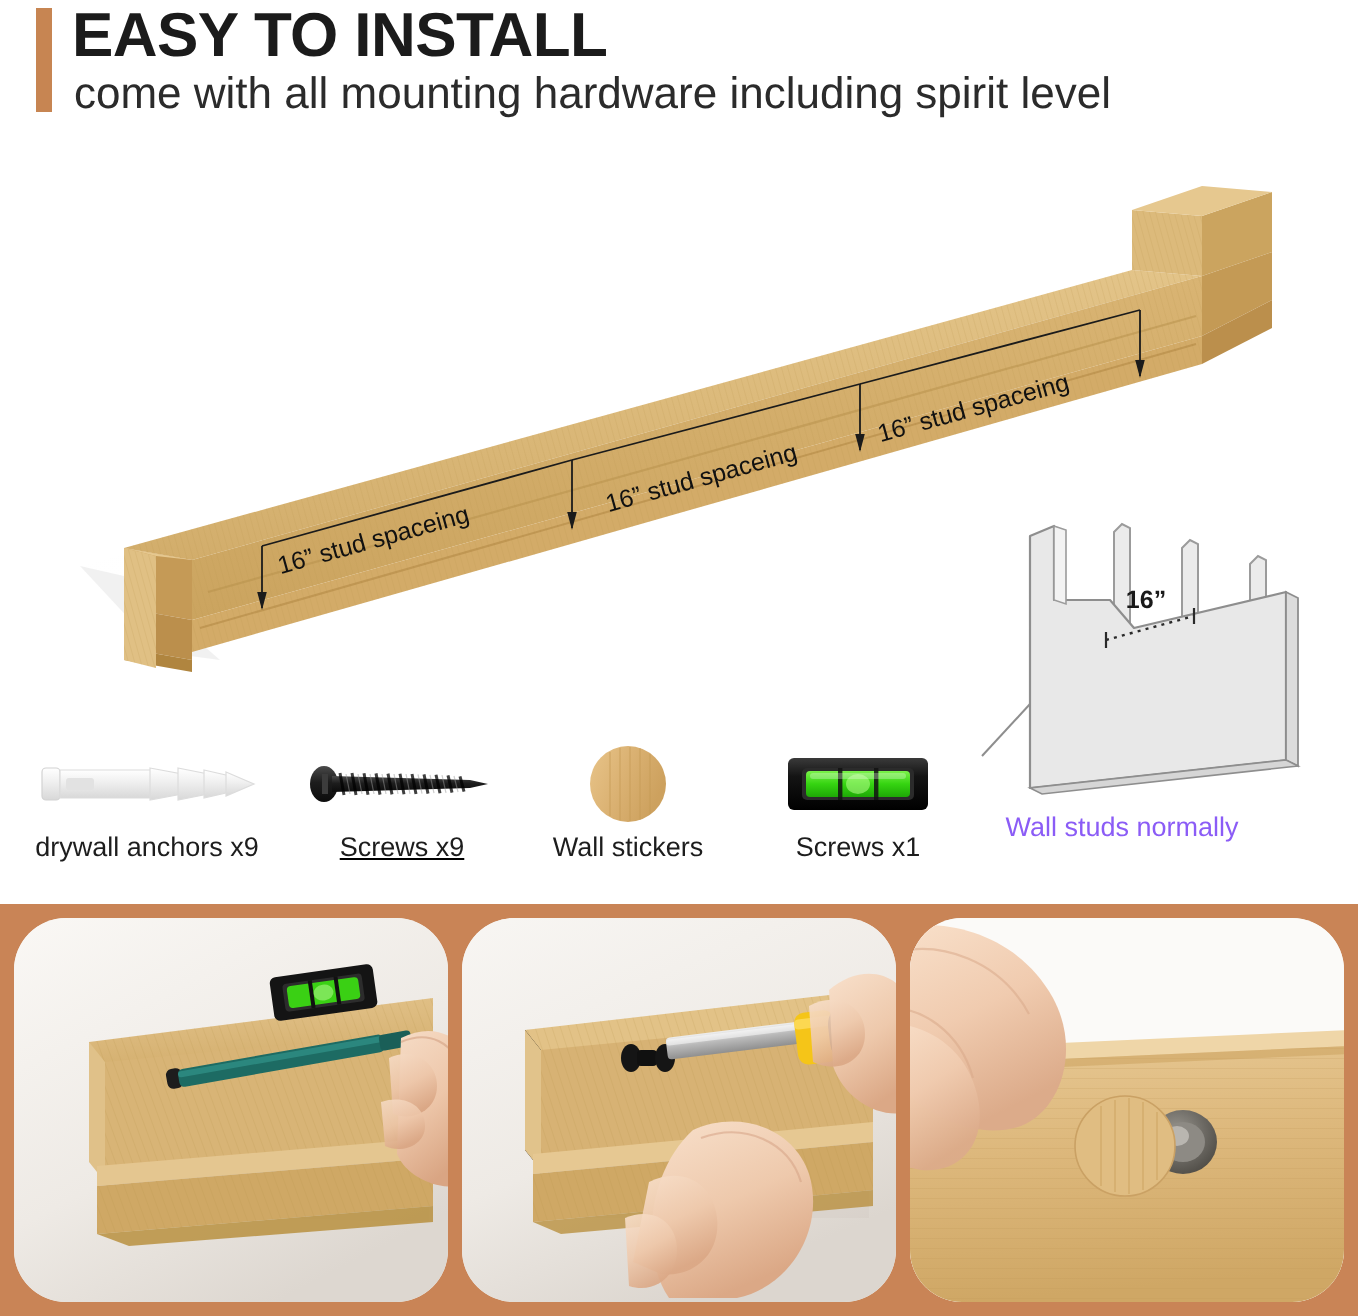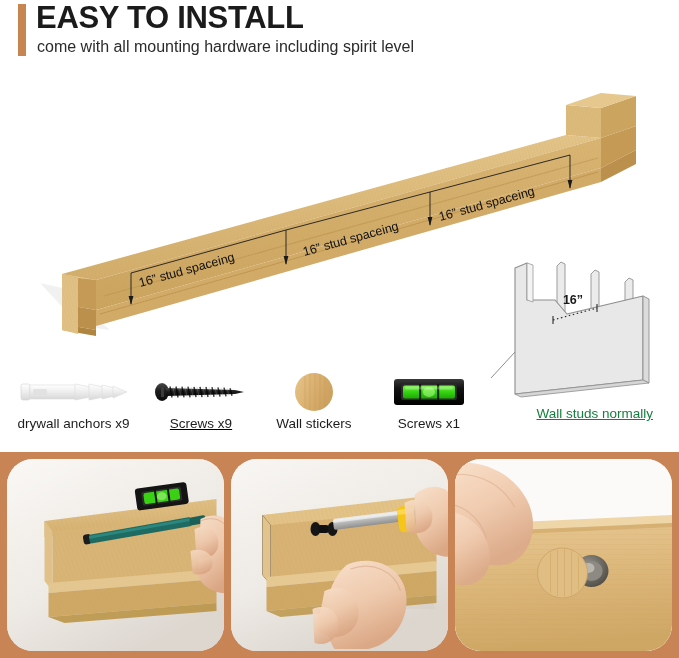--- a/index.html
+++ b/index.html
@@ -34,21 +34,21 @@
     font-size: 31px;
     font-weight: 700;
     letter-spacing: -0.3px;
     color: #1b1b1b;
     line-height: 36px;
     white-space: nowrap;
   }
   #subhead {
     position: absolute;
     left: 37px; top: 36px;
-    font-size: 16px;
+    font-size: 22px;
     font-weight: 400;
     color: #2b2b2b;
     line-height: 22px;
     white-space: nowrap;
   }
 
   
   #shelf-illustration {
     position: absolute;
     left: 0; top: 78px;
@@ -96,25 +96,24 @@
   
   #wall-studs {
     position: absolute;
     left: 469px; top: 252px;
     width: 184px; height: 190px;
   }
   #wall-studs-caption {
     position: absolute;
     left: 0; top: 152px;
     width: 184px;
-    text-align: right;
+    text-align: center;
     font-size: 13.5px;
     line-height: 19px;
-    color: #15803d;
-    text-decoration: underline;
+    color: #8b5cf6;
   }
   #wall-studs-caption span { display: block; }
 
   
   #photo-strip {
     position: absolute;
     left: 0; top: 452px;
     width: 679px; height: 206px;
     background: #c98456;
     display: flex;

